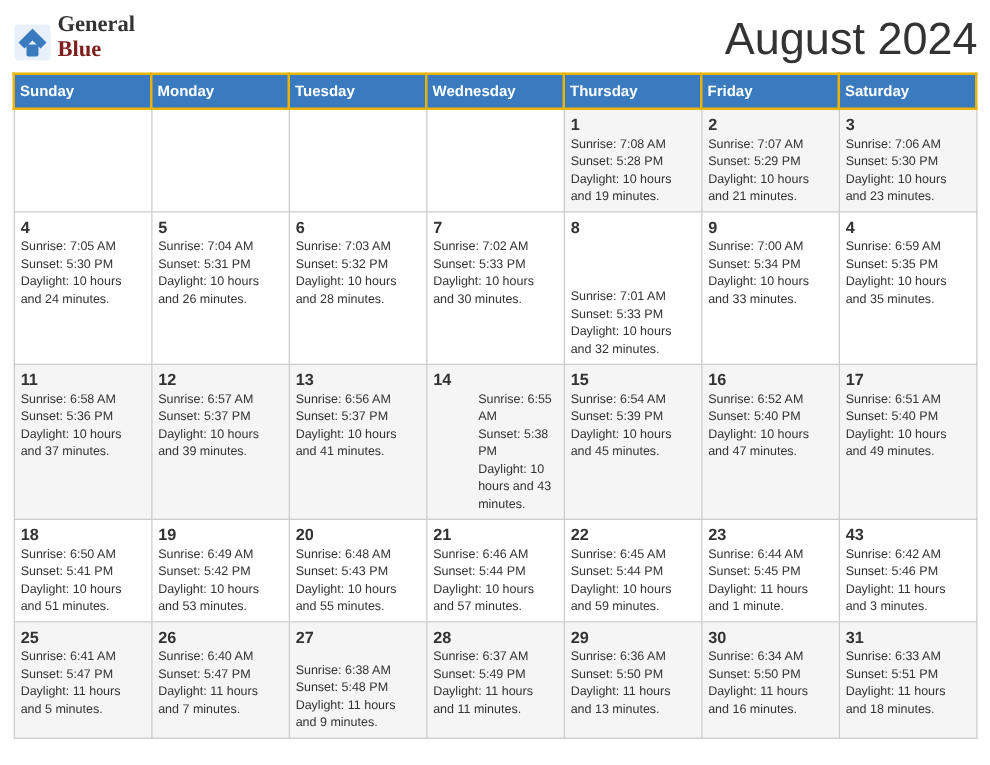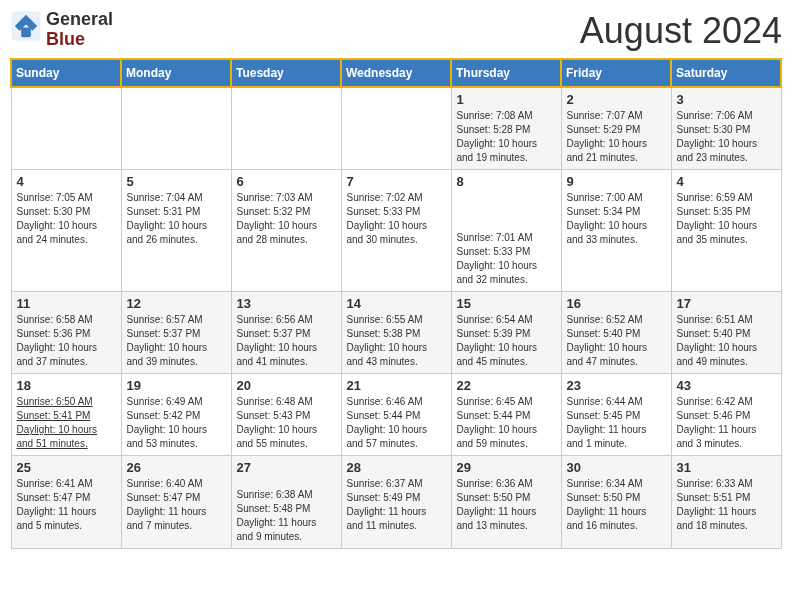--- a/index.html
+++ b/index.html
@@ -11,22 +11,23 @@
       padding: 10px;
     }
     .header {
       display: flex;
       align-items: flex-start;
       justify-content: space-between;
       margin-bottom: 6px;
     }
     .logo {
       display: flex;
-      align-items: flex-start;
+      align-items: flex-end;
       gap: 4px;
+      font-family: Liberation Serif, serif;
     }
     .logo-text {
       font-size: 18px;
       font-weight: bold;
       color: #333;
       line-height: 1.1;
     }
     .logo-text span {
       color: #7f1d1d;
     }
@@ -203,21 +204,21 @@
 Daylight: 10 hours and 39 minutes.</div>
         </td>
         <td>
           <span class="day-num">13</span>
           <div class="day-info" style="white-space: pre-line;">Sunrise: 6:56 AM
 Sunset: 5:37 PM
 Daylight: 10 hours and 41 minutes.</div>
         </td>
         <td>
           <span class="day-num">14</span>
-          <div class="day-info" style="white-space: pre-line;">Sunrise: 6:55 AM
+          <div class="day-info" style="white-space: pre-line; margin-left: 36px;">Sunrise: 6:55 AM
 Sunset: 5:38 PM
 Daylight: 10 hours and 43 minutes.</div>
         </td>
         <td>
           <span class="day-num">15</span>
           <div class="day-info" style="white-space: pre-line;">Sunrise: 6:54 AM
 Sunset: 5:39 PM
 Daylight: 10 hours and 45 minutes.</div>
         </td>
         <td>
@@ -229,21 +230,21 @@
         <td>
           <span class="day-num">17</span>
           <div class="day-info" style="white-space: pre-line;">Sunrise: 6:51 AM
 Sunset: 5:40 PM
 Daylight: 10 hours and 49 minutes.</div>
         </td>
       </tr>
       <tr>
         <td>
           <span class="day-num">18</span>
-          <div class="day-info" style="white-space: pre-line; text-decoration: underline;">Sunrise: 6:50 AM
+          <div class="day-info" style="white-space: pre-line;">Sunrise: 6:50 AM
 Sunset: 5:41 PM
 Daylight: 10 hours and 51 minutes.</div>
         </td>
         <td>
           <span class="day-num">19</span>
           <div class="day-info" style="white-space: pre-line;">Sunrise: 6:49 AM
 Sunset: 5:42 PM
 Daylight: 10 hours and 53 minutes.</div>
         </td>
         <td>

